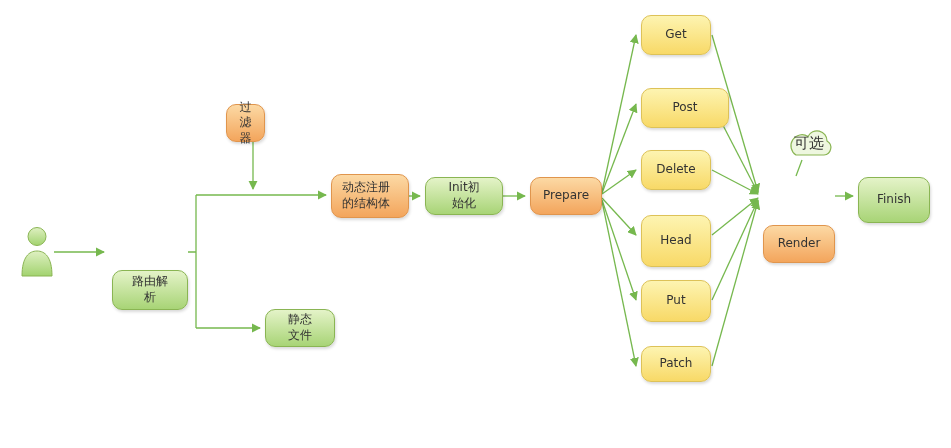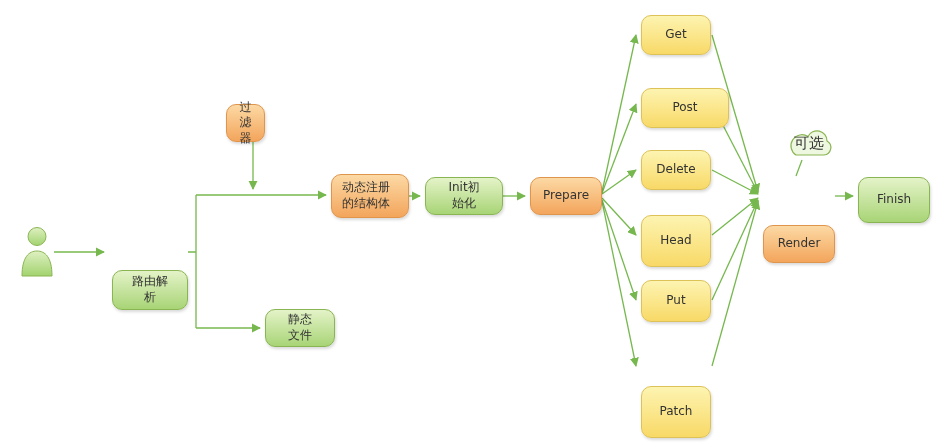--- a/index.html
+++ b/index.html
@@ -101,21 +101,21 @@
   </div>
   <div class="node yellow" style="left:641px; top:150px; width:70px; height:40px;">
     <span>Delete</span>
   </div>
   <div class="node yellow" style="left:641px; top:215px; width:70px; height:52px;text-align:center;">
     <span>Head</span>
   </div>
   <div class="node yellow" style="left:641px; top:280px; width:70px; height:42px;">
     <span>Put</span>
   </div>
-  <div class="node yellow" style="left:641px; top:346px; width:70px; height:52px;margin-top:40px;">
+  <div class="node yellow" style="left:641px; top:346px; width:70px; height:36px;">
     <span>Patch</span>
   </div>
 
   <div class="node orange" style="left:763px; top:177px; width:72px; height:38px;margin-top:48px;">
     <span>Render</span>
   </div>
 
   <div class="node green" style="left:858px; top:177px; width:72px; height:46px;">
     <span>Finish</span>
   </div>

